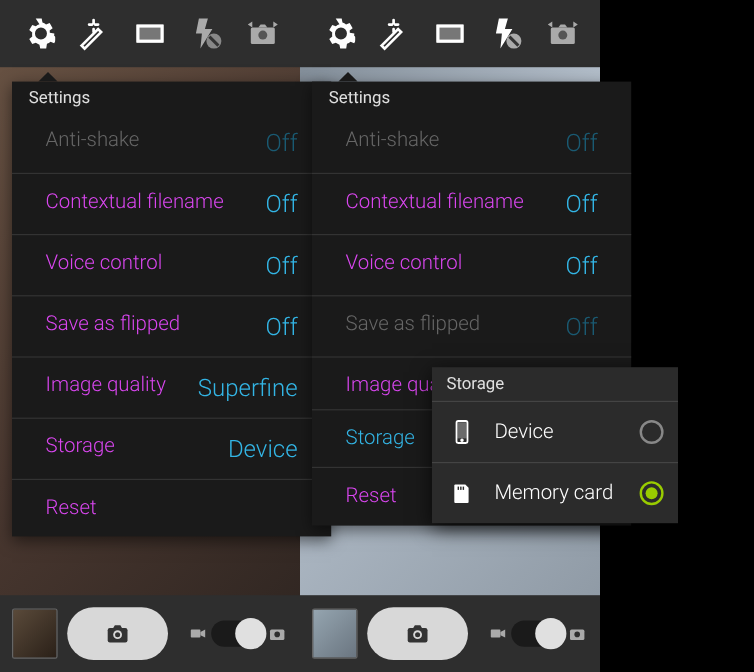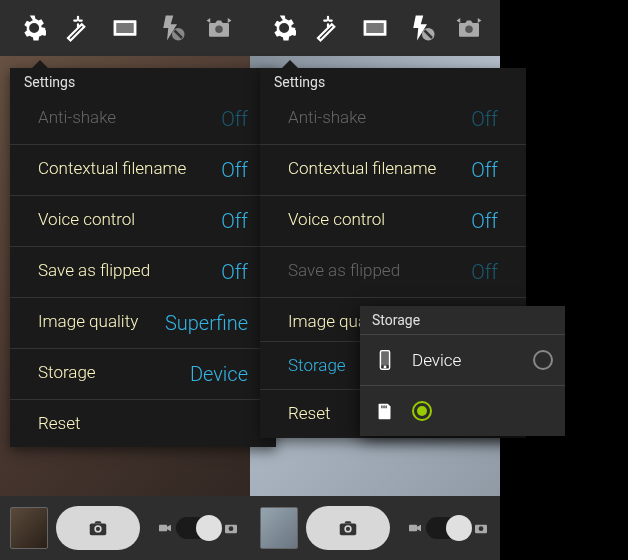--- a/index.html
+++ b/index.html
@@ -65,21 +65,21 @@
       padding: 13px 28px;
       display: flex;
       justify-content: space-between;
       align-items: flex-start;
       border-bottom: 1px solid #333;
       cursor: pointer;
     }
     .settings-item:last-child { border-bottom: none; }
     .settings-label {
       font-size: 17px;
-      color: #fef9c3;
+      color: #d946ef;
       font-weight: 300;
       line-height: 1.25;
       max-width: 170px;
     }
     .settings-value {
       font-size: 20px;
       color: #33b5e5;
       font-weight: 300;
     }
     .settings-item.dimmed .settings-label { color: #666; }
@@ -398,20 +398,21 @@
     </div>
     <div class="storage-option">
       <div class="storage-option-icon">
         <svg width="22" height="22" viewBox="0 0 24 24" fill="#fff">
             <path d="M6 4h9l3 3v13a1 1 0 01-1 1H6a1 1 0 01-1-1V5a1 1 0 011-1z"></path>
             <rect x="8" y="6" width="1.3" height="3" fill="#2b2b2b"></rect>
             <rect x="10.3" y="6" width="1.3" height="3" fill="#2b2b2b"></rect>
             <rect x="12.6" y="6" width="1.3" height="3" fill="#2b2b2b"></rect>
           </svg>
       </div>
+      <span class="storage-option-label">Memory card</span>
       <div class="radio checked"></div>
     </div>
   </div>
 
   <div class="bottom-bar">
     <div class="thumb right-thumb"></div>
     <div class="shutter">
       <svg width="22" height="22" viewBox="0 0 24 24" fill="#333">
           <rect x="3" y="7" width="18" height="13" rx="2"></rect>
           <path d="M8 7l1.5-2.5h5L16 7"></path>

